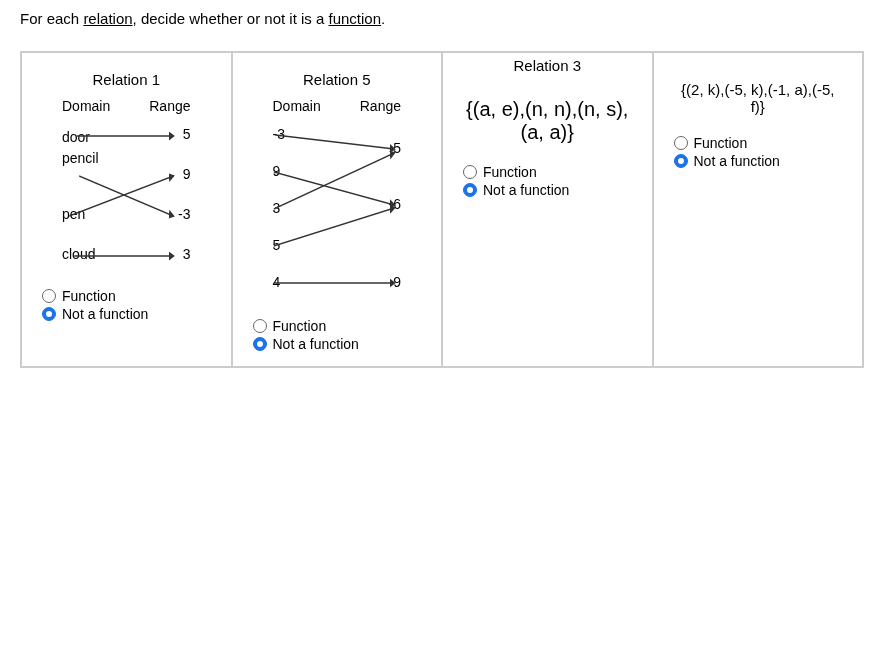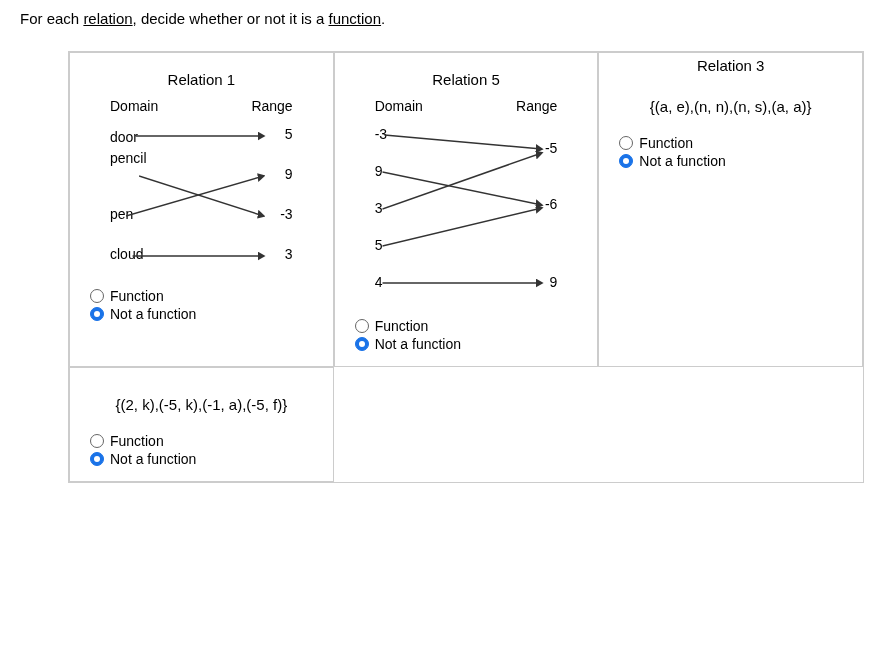--- a/index.html
+++ b/index.html
@@ -11,24 +11,23 @@
     }
     .header-text {
       font-size: 15px;
       margin-bottom: 24px;
     }
     .header-text span {
       text-decoration: underline;
     }
     .grid {
       display: grid;
-      grid-template-columns: 1fr 1fr 1fr;
+      grid-template-columns: 1fr 1fr 1fr 1fr;
       grid-template-rows: auto auto;
       border: 1px solid #ccc;
-      margin-left: 48px;
     }
     .cell {
       border: 1px solid #ccc;
       padding: 18px 20px 14px 20px;
       position: relative;
     }
     .relation-title {
       text-align: center;
       font-size: 15px;
       margin-bottom: 10px;
@@ -194,21 +193,21 @@
       </div>
       <div class="radio-item">
         <div class="radio-circle filled"></div>
         <span>Not a function</span>
       </div>
     </div>
   </div>
 
   <div class="cell bottom-cell">
     <div class="relation-title">Relation 3</div>
-    <div class="relation3-content" style="margin: 24px 0 20px 0; font-size:15px;">{(a, e),(n, n),(n, s),(a, a)}</div>
+    <div class="relation3-content" style="margin: 24px 0 20px 0; font-size:20px;">{(a, e),(n, n),(n, s),(a, a)}</div>
     <div class="radio-group">
       <div class="radio-item">
         <div class="radio-circle"></div>
         <span>Function</span>
       </div>
       <div class="radio-item">
         <div class="radio-circle filled"></div>
         <span>Not a function</span>
       </div>
     </div>

